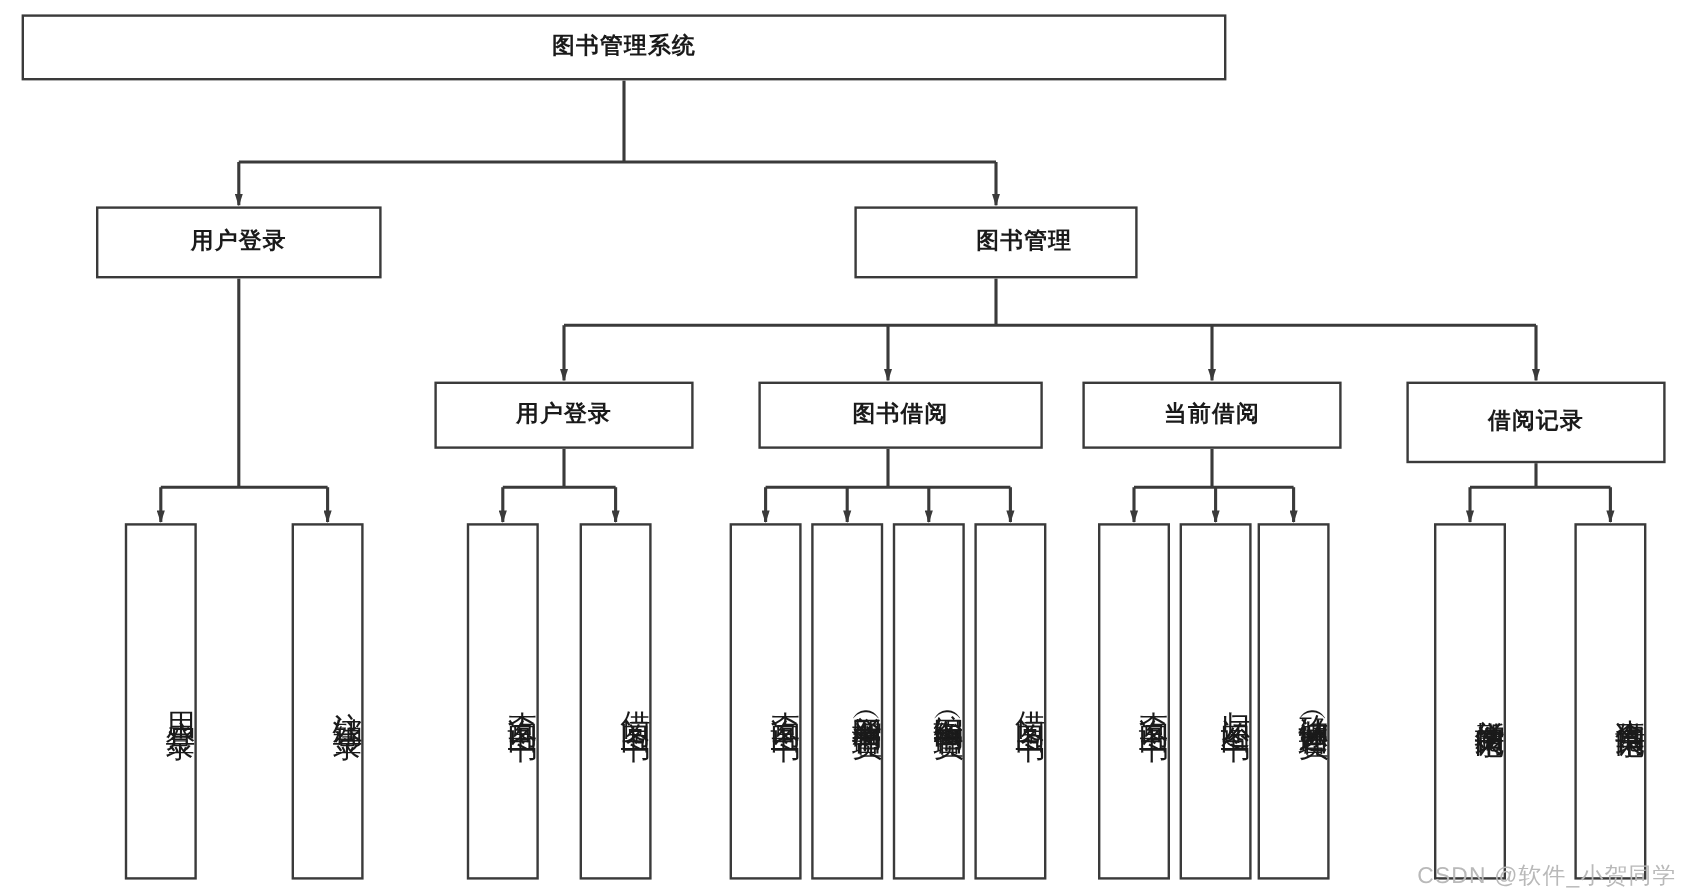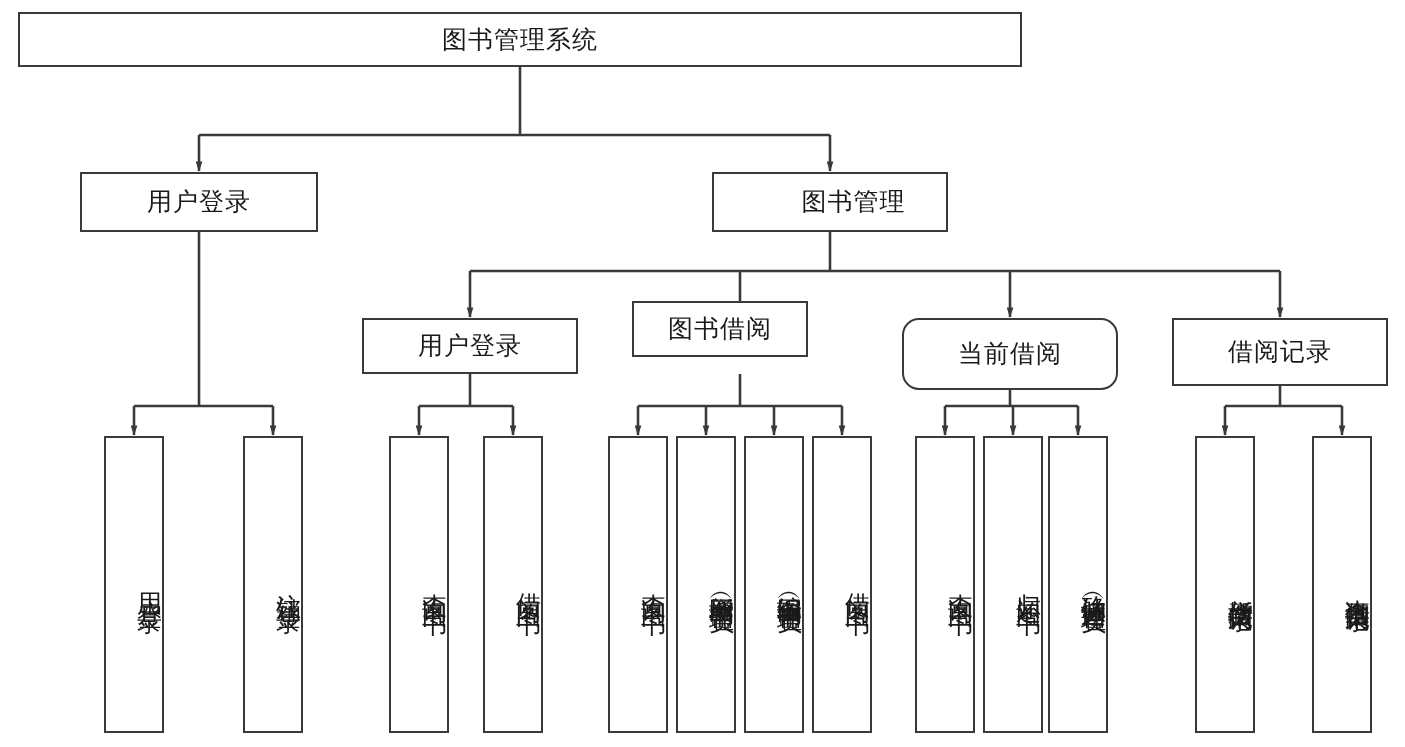--- a/index.html
+++ b/index.html
@@ -1,21 +1,21 @@
 <!DOCTYPE html>
 <html><head>
 <meta charset="utf-8">
 <style>
   html,body{margin:0;padding:0;background:#ffffff;}
   body{width:1405px;height:747px;font-family:"Liberation Sans","DejaVu Sans",sans-serif;}
   #canvas{position:relative;width:1405px;height:747px;overflow:hidden;background:#fff;}
   svg.wires{position:absolute;left:0;top:0;width:1405px;height:747px;}
   .node{position:absolute;box-sizing:border-box;background:#ffffff;border:2.5px solid #3a3a3a;
         display:flex;align-items:center;justify-content:center;color:#1a1a1a;}
-  .node.h{font-size:25px;letter-spacing:1px;line-height:1.1;}
+  .node.h{font-size:19px;letter-spacing:1px;line-height:1.1;font-weight:bold;}
   .node.v{writing-mode:vertical-rl;text-orientation:upright;font-size:25px;
           letter-spacing:6px;line-height:1.0;padding:14px 0;align-items:flex-start;justify-content:center;}
   .node.v.tight{letter-spacing:2px;}
   #watermark{position:absolute;right:8px;bottom:4px;font-size:19px;color:#b9b9b9;
              letter-spacing:1px;white-space:nowrap;}
 </style>
 </head>
 <body>
 
 <div id="canvas">
@@ -61,31 +61,32 @@
         <path d="M1225 406 L1225 435" marker-end="url(#arrow)"></path>
         <path d="M1342 406 L1342 435" marker-end="url(#arrow)"></path>
       </g>
   </svg>
 
   <div id="nodes">
       <div class="node h" style="left: 18px; top: 12px; width: 1004px; height: 55px;">图书管理系统</div>
       <div class="node h" style="left: 80px; top: 172px; width: 238px; height: 60px;">用户登录</div>
       <div class="node h" style="left: 712px; top: 172px; width: 236px; height: 60px; padding-left: 47px;">图书管理</div>
       <div class="node h" style="left: 362px; top: 318px; width: 216px; height: 56px;">用户登录</div>
-      <div class="node h" style="left: 632px; top: 301px; width: 176px; height: 56px;">图书借阅</div>
-      <div class="node h" style="left: 902px; top: 318px; width: 216px; height: 72px; border-radius: 17px;">当前借阅</div>
+      <div class="node h" style="left: 632px; top: 318px; width: 237px; height: 56px;">图书借阅</div>
+      <div class="node h" style="left: 902px; top: 318px; width: 216px; height: 56px;">当前借阅</div>
       <div class="node h" style="left: 1172px; top: 318px; width: 216px; height: 68px;">借阅记录</div>
       <div class="node v" style="left: 104px; top: 436px; width: 60px; height: 297px;">用户登录</div>
       <div class="node v" style="left: 243px; top: 436px; width: 60px; height: 297px;">注销登录</div>
       <div class="node v" style="left: 389px; top: 436px; width: 60px; height: 297px;">查询图书</div>
       <div class="node v" style="left: 483px; top: 436px; width: 60px; height: 297px;">借阅图书</div>
       <div class="node v" style="left: 608px; top: 436px; width: 60px; height: 297px;">查询图书</div>
       <div class="node v tight" style="left: 676px; top: 436px; width: 60px; height: 297px;">新增图书（管理员）</div>
       <div class="node v tight" style="left: 744px; top: 436px; width: 60px; height: 297px;">编辑图书（管理员）</div>
       <div class="node v" style="left: 812px; top: 436px; width: 60px; height: 297px;">借阅图书</div>
       <div class="node v" style="left: 915px; top: 436px; width: 60px; height: 297px;">查询图书</div>
       <div class="node v" style="left: 983px; top: 436px; width: 60px; height: 297px;">归还图书</div>
       <div class="node v tight" style="left: 1048px; top: 436px; width: 60px; height: 297px;">确认归还（管理员）</div>
       <div class="node v tight" style="left: 1195px; top: 436px; width: 60px; height: 297px;">新增借阅记录</div>
       <div class="node v tight" style="left: 1312px; top: 436px; width: 60px; height: 297px;">查询借阅记录</div>
     </div>
 
+  <div id="watermark">CSDN @软件_小贺同学</div>
 </div>
 
 </body></html>

